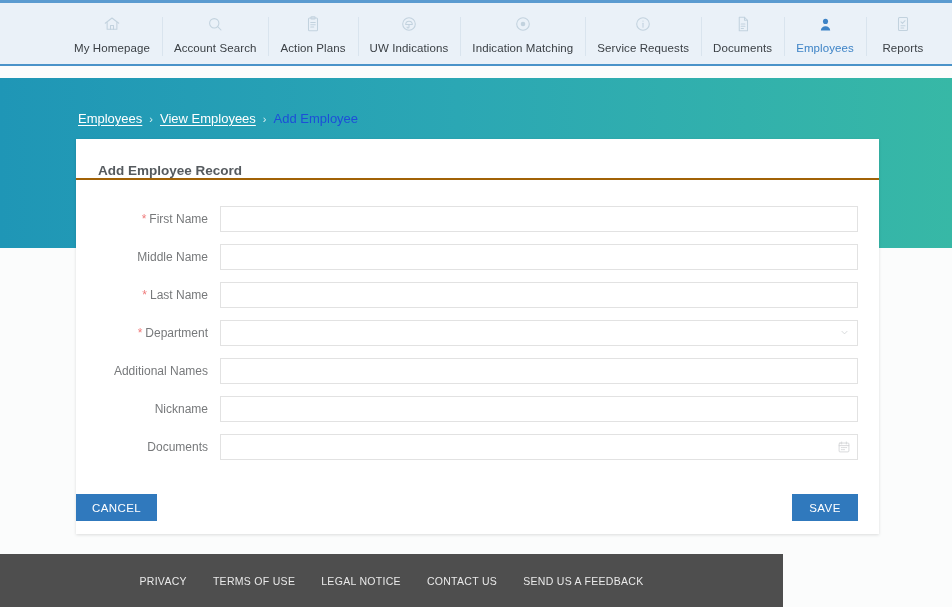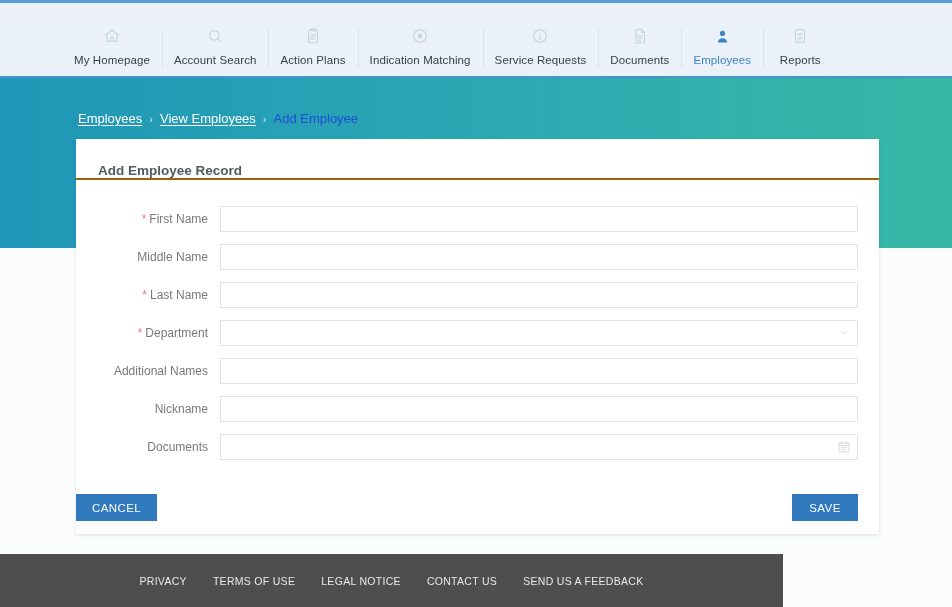--- a/index.html
+++ b/index.html
@@ -7,21 +7,21 @@
     margin: 0; padding: 0;
     width: 952px; height: 607px;
     overflow: hidden;
     background: #f7f9fa;
     font-family: "Liberation Sans", sans-serif;
   }
   #page { position: relative; width: 952px; height: 607px; background: #fbfcfc; }
 
   
   .topbar {
-    position: absolute; left: 0; top: 0; width: 952px; height: 78px;
+    position: absolute; left: 0; top: 0; width: 952px; height: 66px;
     background: #eaf1f8;
     border-top: 3px solid #5b9bd0;
     border-bottom: 2px solid #4a93c9;
   }
   .navrow {
     position: absolute; left: 0; bottom: 0; width: 952px; height: 58px;
     display: flex; align-items: flex-end; justify-content: flex-start;
     padding-left: 62px;
   }
   .navitem {
@@ -169,20 +169,30 @@
         </div>
         <div class="navitem">
           <span class="navicon">
             <svg width="18" height="18" viewBox="0 0 24 24" fill="none" stroke="currentColor" stroke-width="1.4" stroke-linecap="round" stroke-linejoin="round">
               <rect x="6" y="4" width="12" height="17" rx="1.4"></rect>
               <rect x="9.2" y="2.2" width="5.6" height="3.2" rx="1"></rect>
               <path d="M9 10h6M9 13h6M9 16h4"></path>
             </svg>
           </span>
           <span class="navlabel">Action Plans</span>
+        </div>
+        <div class="navitem">
+          <span class="navicon">
+            <svg width="18" height="18" viewBox="0 0 24 24" fill="none" stroke="currentColor" stroke-width="1.4" stroke-linecap="round" stroke-linejoin="round">
+              <circle cx="12" cy="12" r="8.4"></circle>
+              <path d="M7.6 12.6a4.4 4.4 0 018.8 0z"></path>
+              <path d="M12 12.6v3.4a1.3 1.3 0 01-2.6 0"></path>
+            </svg>
+          </span>
+          <span class="navlabel">UW Indications</span>
         </div>
         <div class="navitem">
           <span class="navicon">
             <svg width="18" height="18" viewBox="0 0 24 24" fill="none" stroke="currentColor" stroke-width="1.4" stroke-linecap="round" stroke-linejoin="round">
               <circle cx="12" cy="12" r="8.4"></circle>
               <circle cx="12" cy="12" r="3.1" fill="currentColor" stroke="none"></circle>
             </svg>
           </span>
           <span class="navlabel">Indication Matching</span>
         </div>

